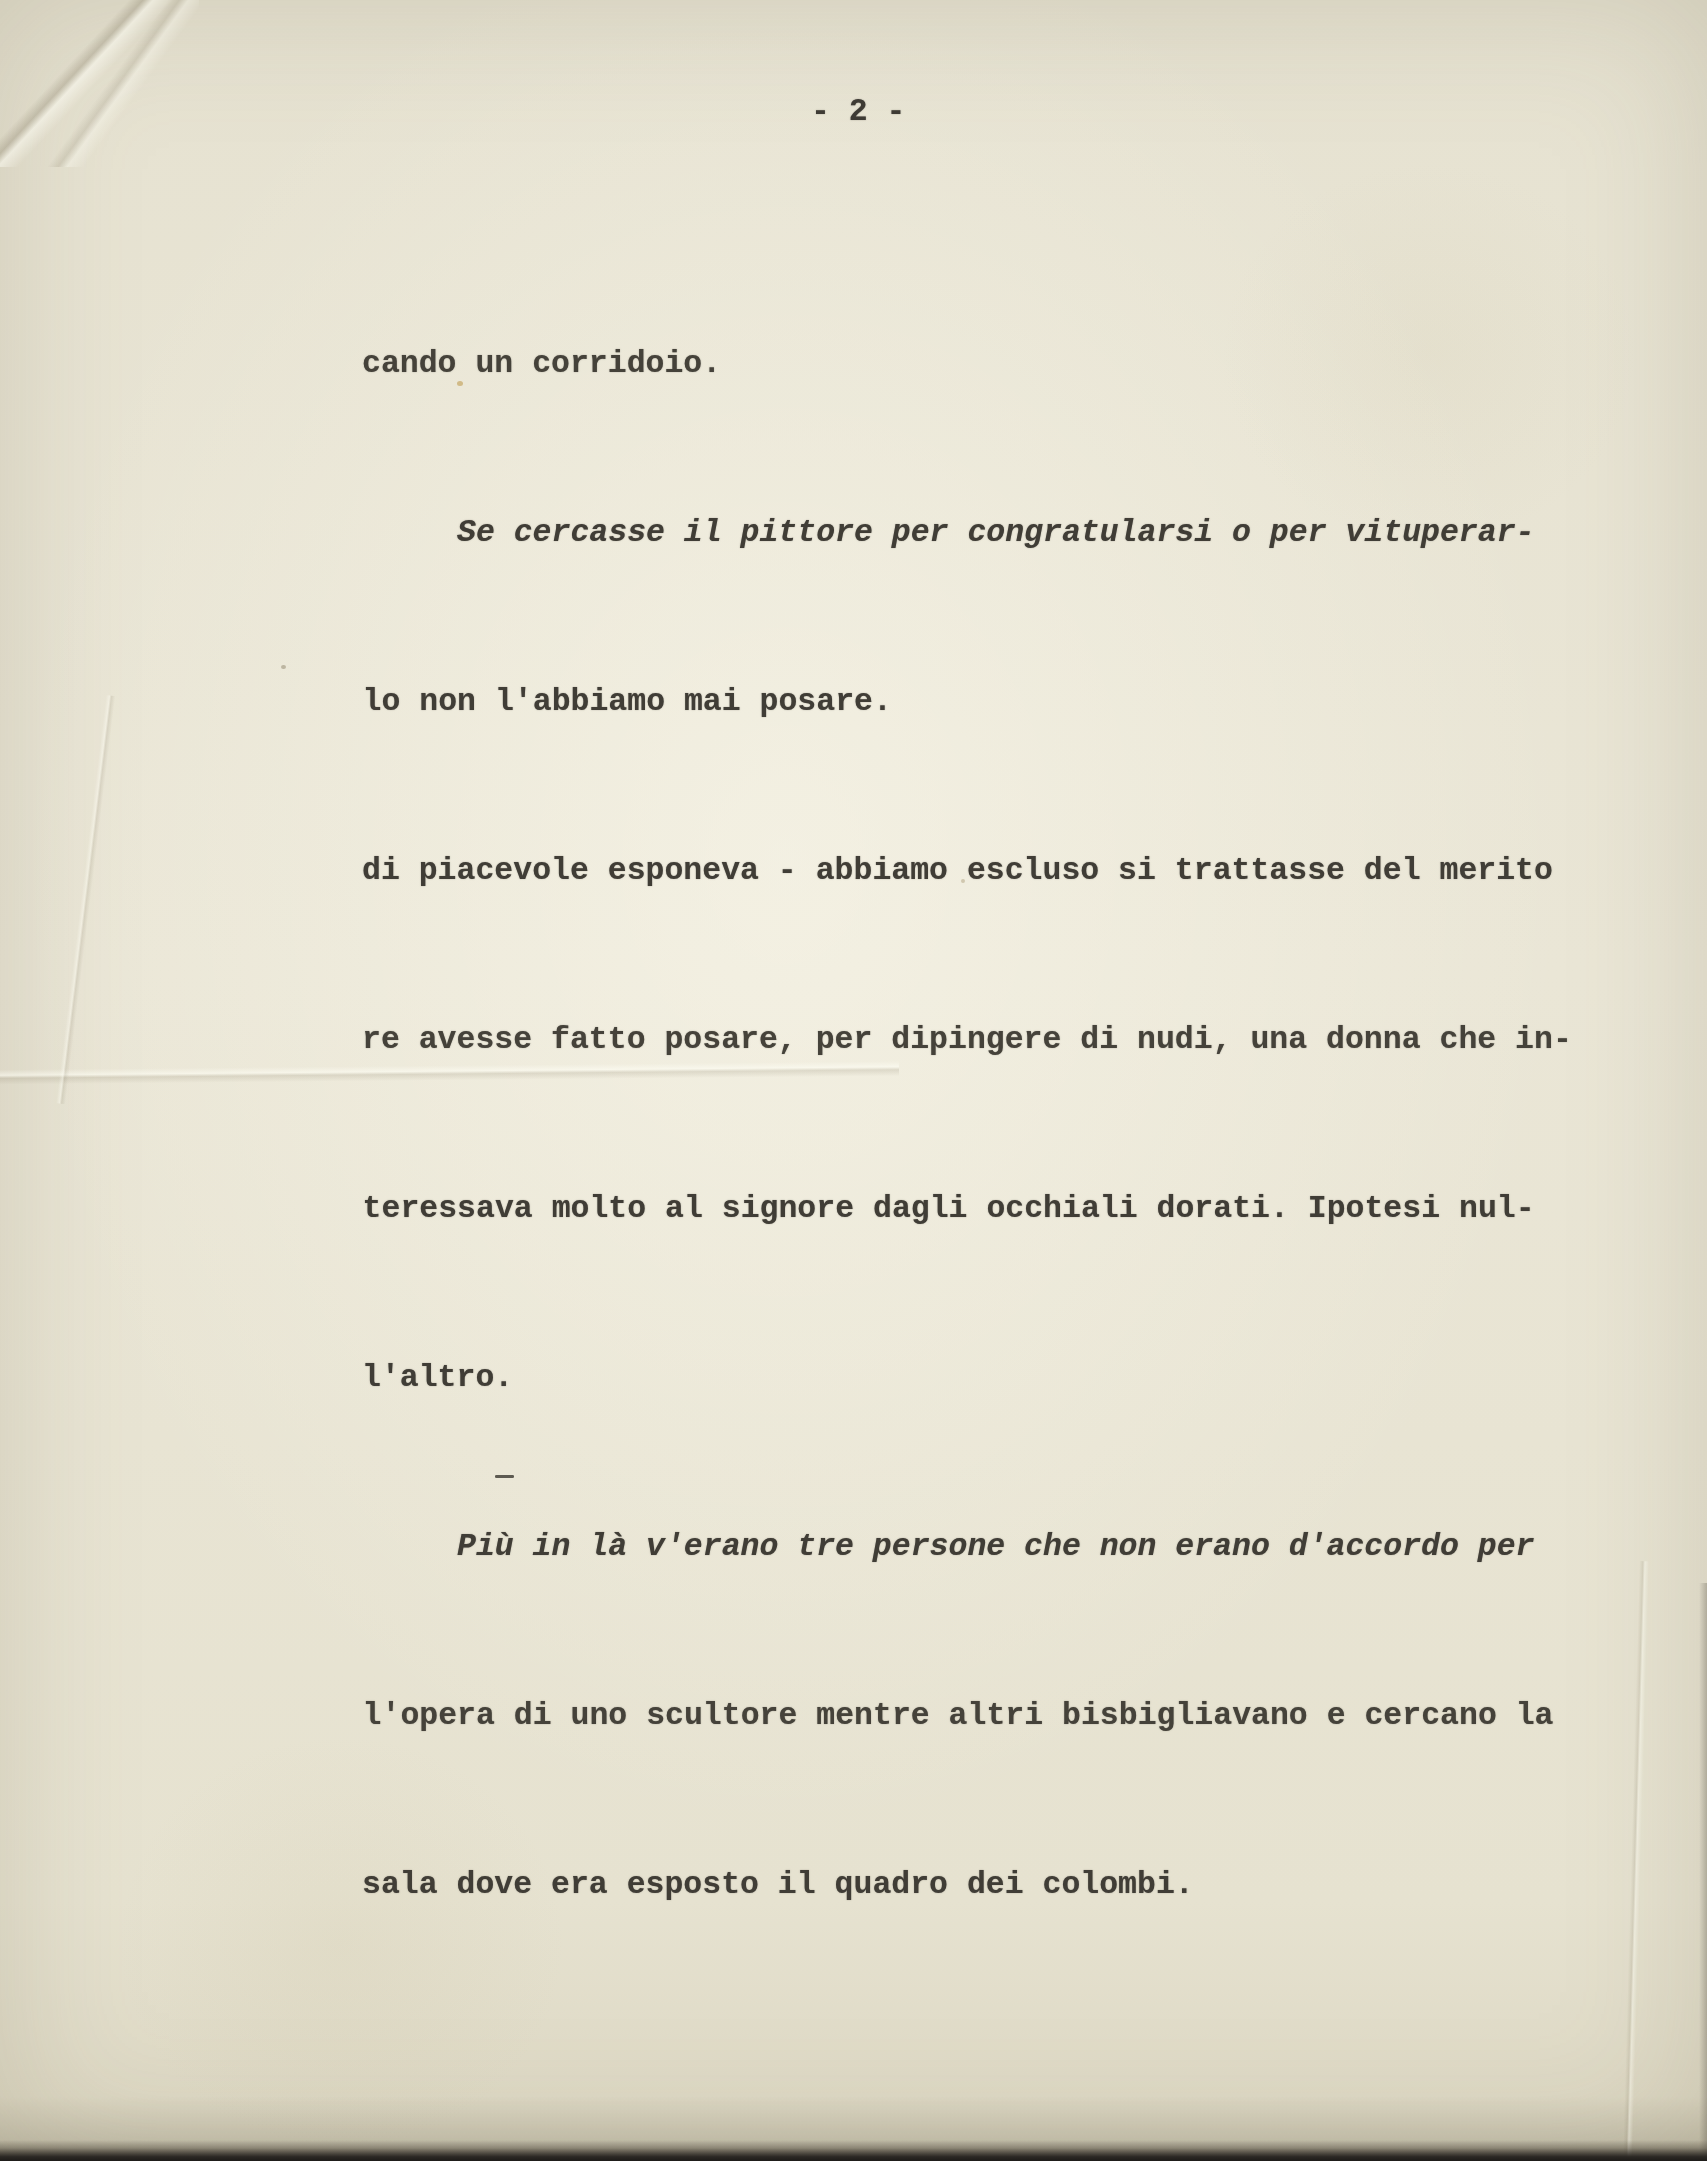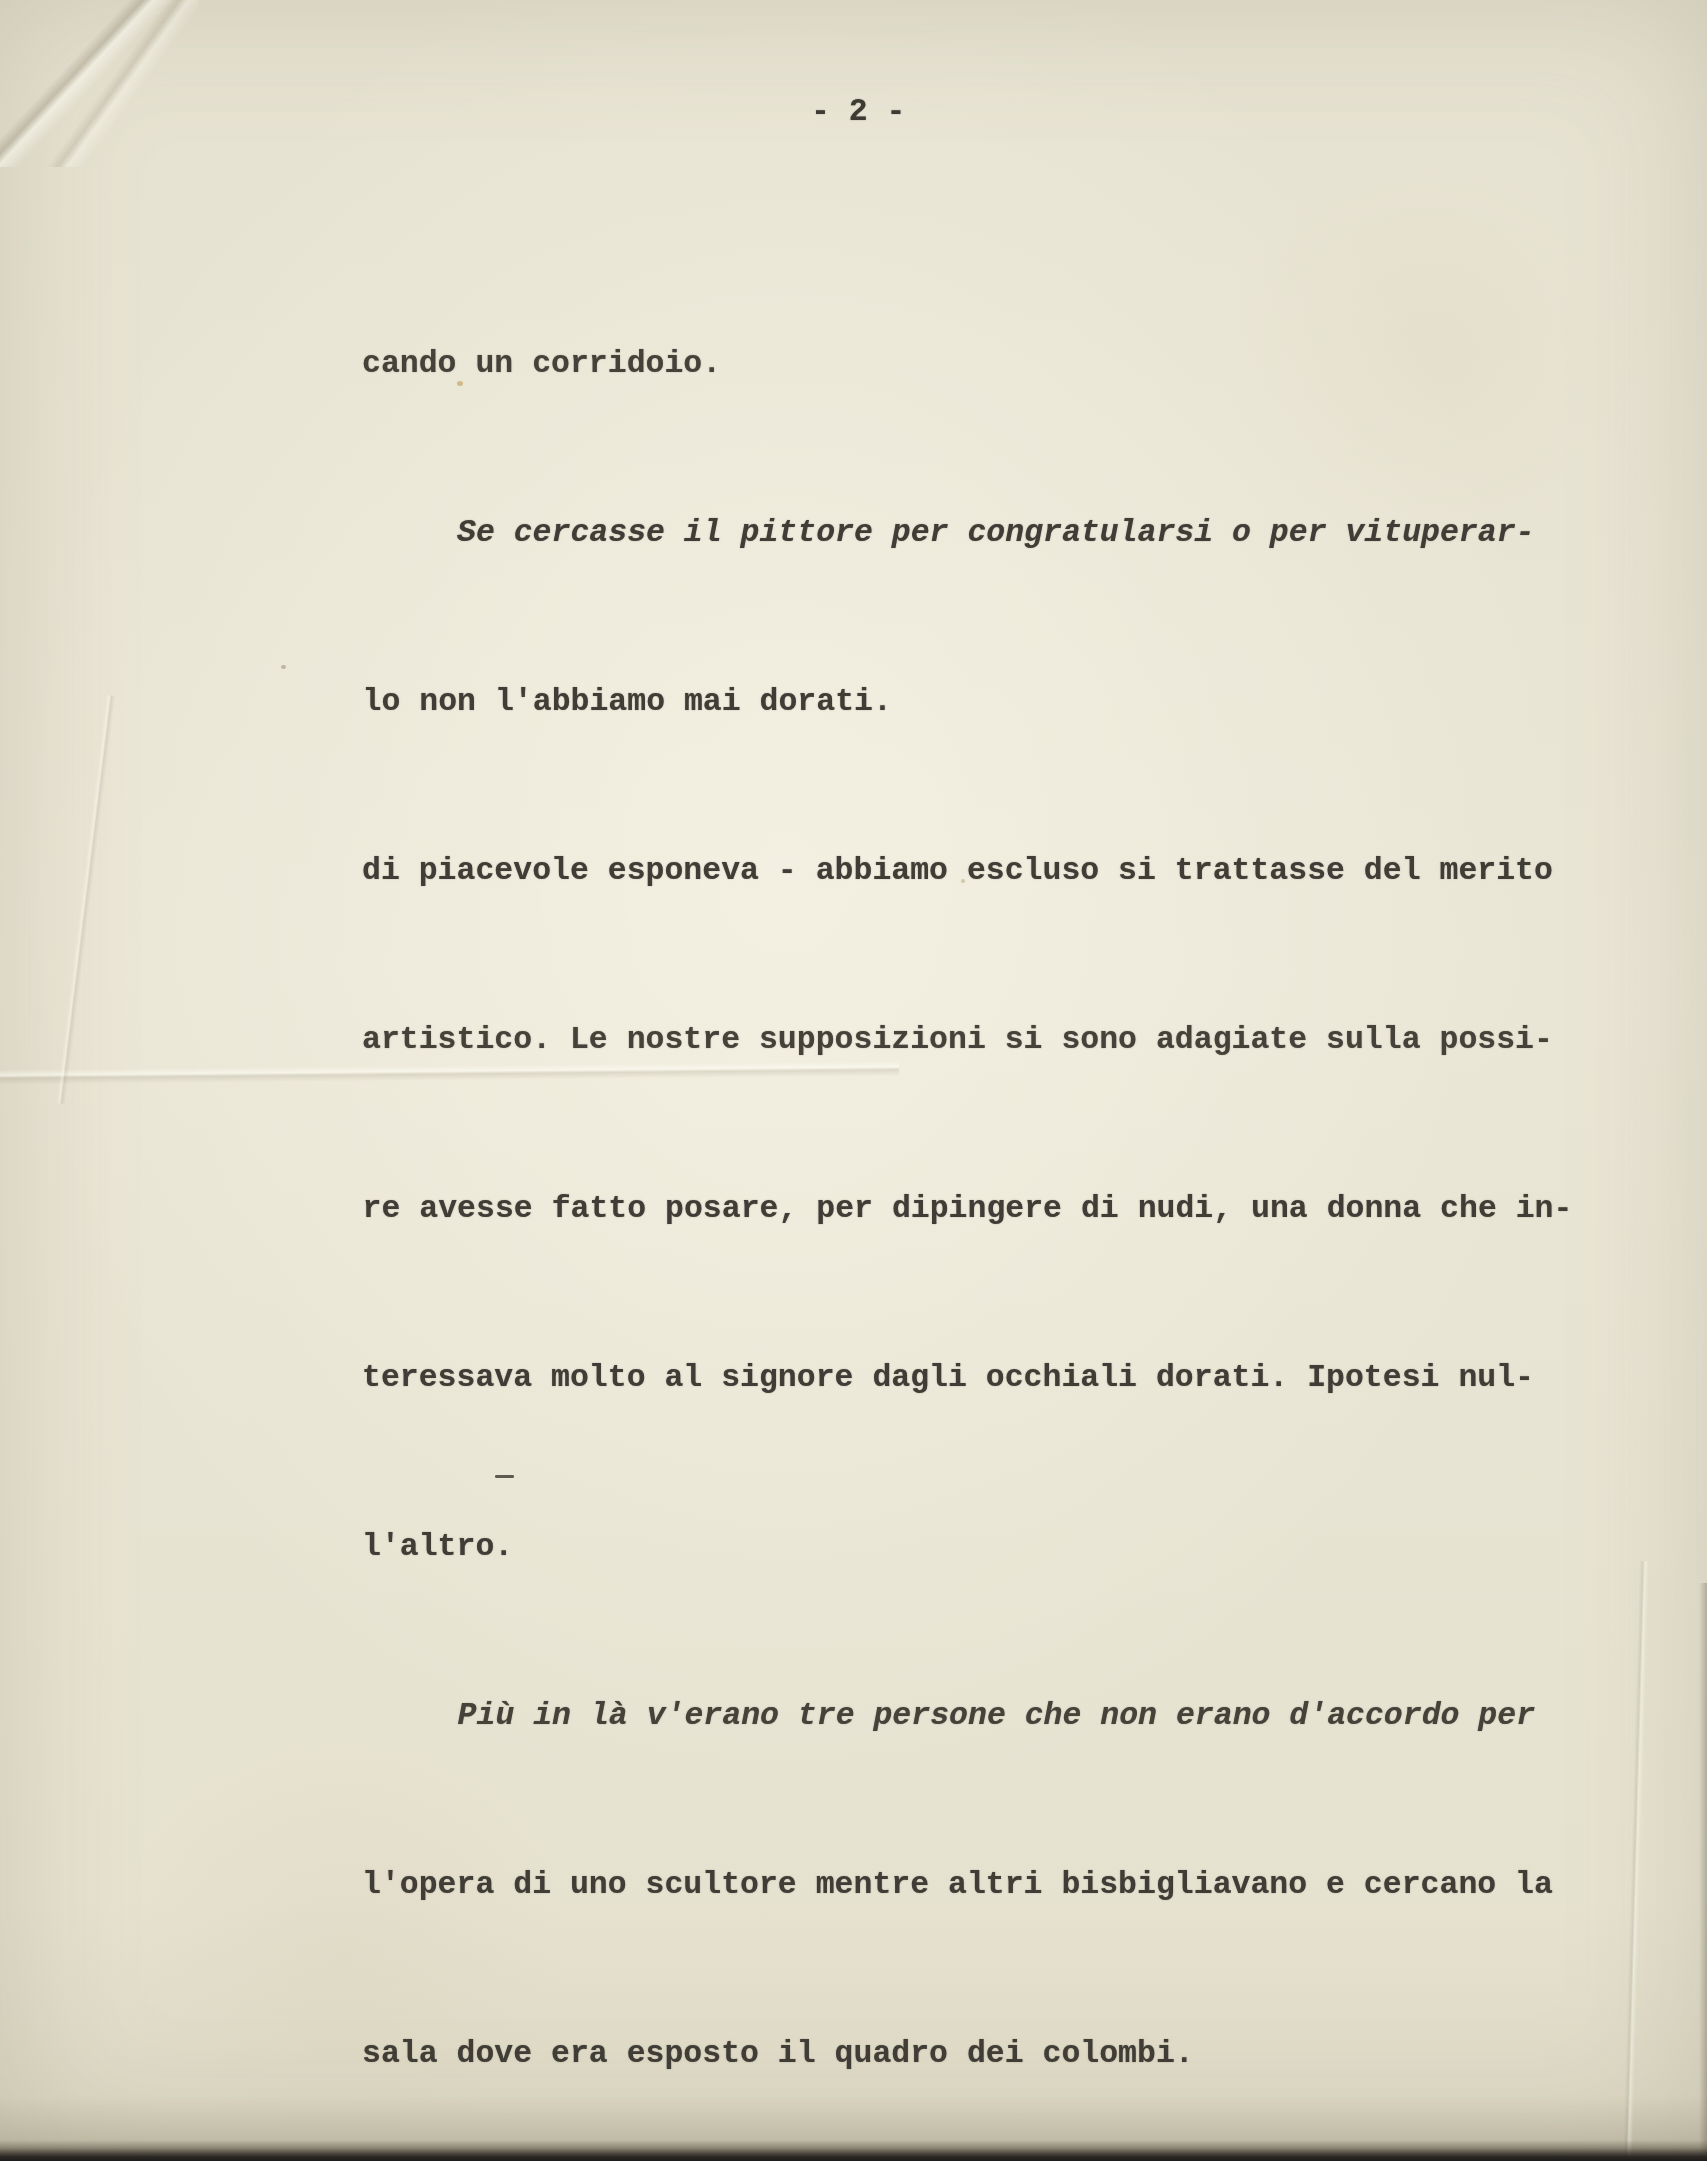--- a/index.html
+++ b/index.html
@@ -110,23 +110,22 @@
   <div class="crease-right-vertical"></div>
   <div class="speck-1"></div>
   <div class="speck-2"></div>
   <div class="speck-3"></div>
 
   <div class="page-number">- 2 -</div>
 
   <div class="body-text">
     <div class="line">cando un corridoio.</div>
     <div class="line indent">Se cercasse il pittore per congratularsi o per vituperar-</div>
-    <div class="line">lo non l'abbiamo mai dorati.</div>
+    <div class="line">lo non l'abbiamo mai posare.</div>
     <div class="line">di piacevole esponeva - abbiamo escluso si trattasse del merito</div>
-    <div class="line">artistico. Le nostre supposizioni si sono adagiate sulla possi-</div>
     <div class="line">re avesse fatto posare, per dipingere di nudi, una donna che in-</div>
     <div class="line">teressava molto al signore dagli occhiali dorati. Ipotesi nul-</div>
     <div class="line">l'altro.</div>
     <div class="line indent">Più in là v'erano tre persone che non erano d'accordo per</div>
     <div class="line">l'opera di uno scultore mentre altri bisbigliavano e cercano la</div>
     <div class="line">sala dove era esposto il quadro dei colombi.</div>
     
     
     
     

